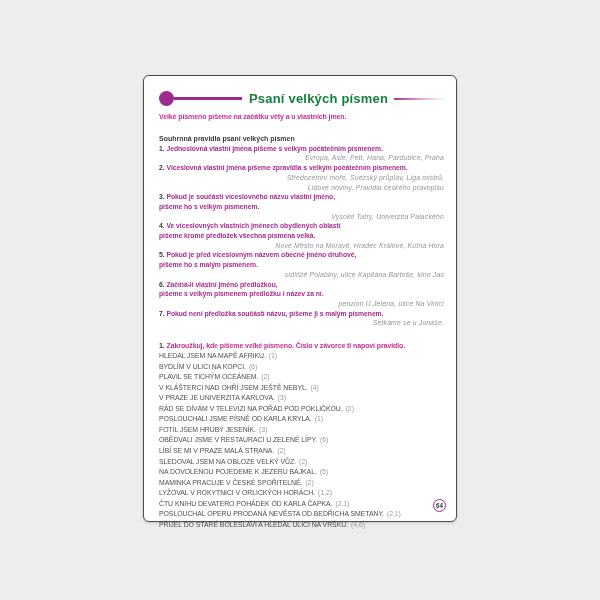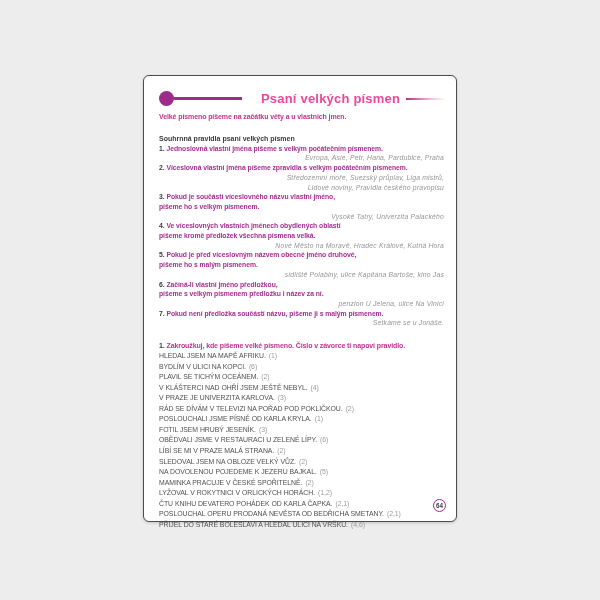--- a/index.html
+++ b/index.html
@@ -24,22 +24,22 @@
   .hdr { display: flex; align-items: center; margin-top: 2px; }
   .hdr-dot {
     width: 15px; height: 15px; border-radius: 50%;
     background: #9c2b8a; flex: 0 0 auto;
   }
   .hdr-line-left {
     width: 68px; height: 3px; background: #9c2b8a;
     margin-right: 7px; flex: 0 0 auto;
   }
   .hdr-title {
-    font-size: 13px; font-weight: bold; color: #ec4899;
-    letter-spacing: 0.2px; white-space: nowrap; padding-right: 6px; margin-left: 12px;
+    font-size: 13px; font-weight: bold; color: #15803d;
+    letter-spacing: 0.2px; white-space: nowrap; padding-right: 6px;
   }
   .hdr-line-right {
     flex: 1 1 auto; height: 2px;
     background: linear-gradient(to right, #a93390, #e9a8d4 55%, #fbeef7 95%);
   }
   .intro {
     margin-top: 7px;
     font-size: 7px; font-weight: bold; color: #c5308f;
     letter-spacing: -0.1px;
   }

